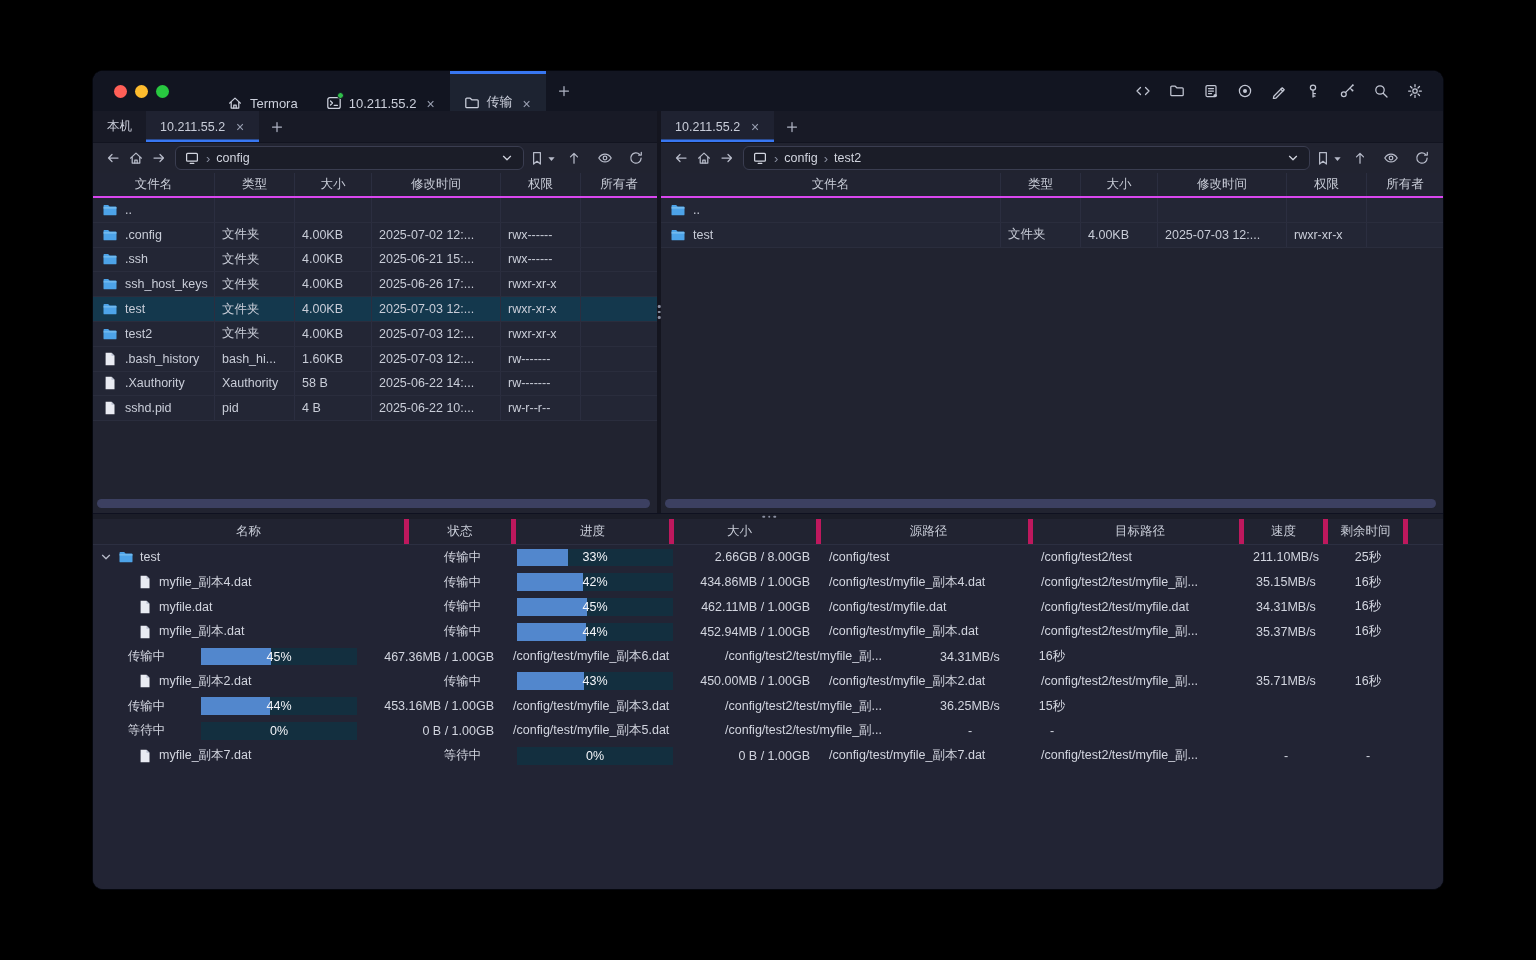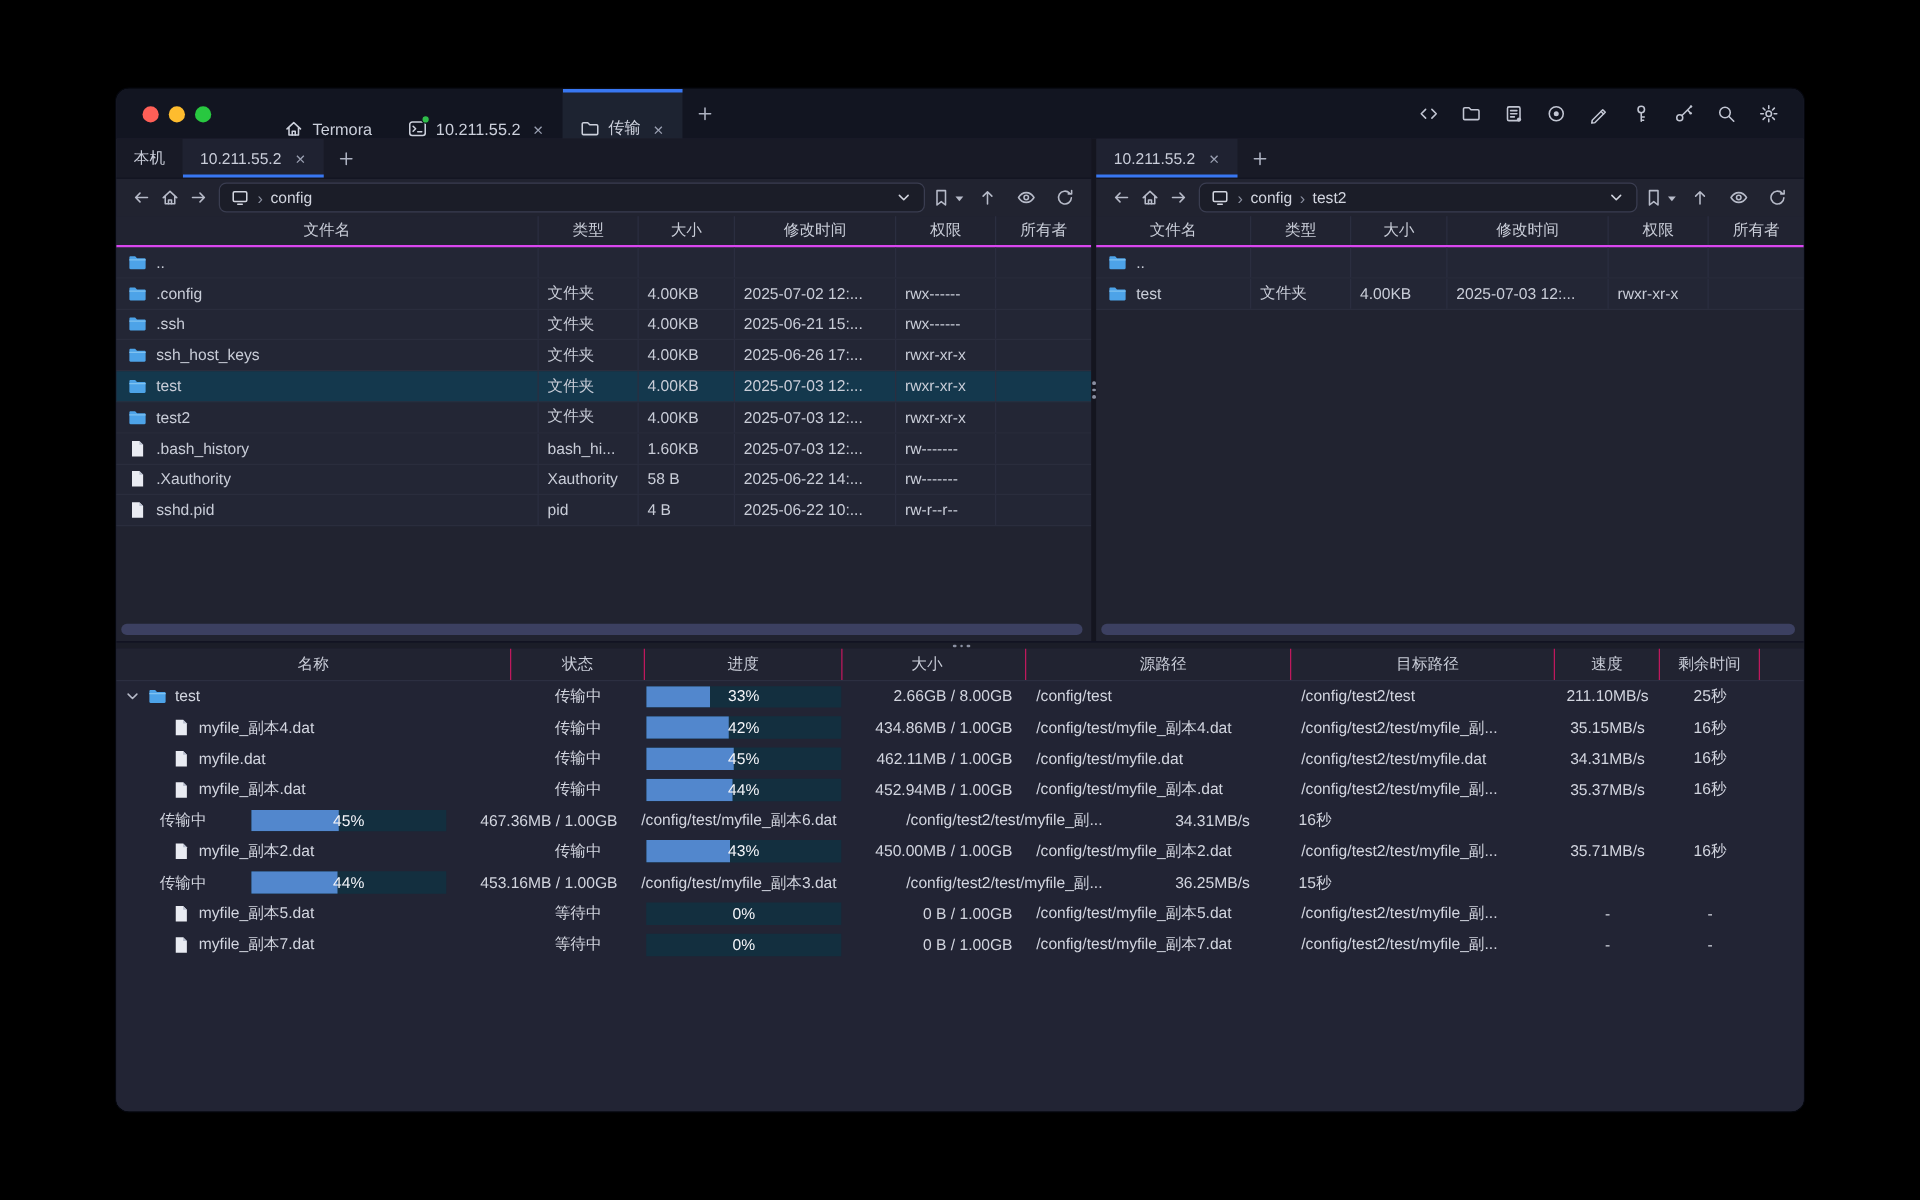--- a/index.html
+++ b/index.html
@@ -24,21 +24,21 @@
     background:#2fbe4a;border:1.5px solid #121521}
   .newtab{width:36px;display:flex;align-items:center;justify-content:center;color:#aeb3c2}
   .tb-actions{margin-left:auto;display:flex;align-items:center;gap:11px;padding-right:17px;color:#c2c6d3}
   .icn{display:inline-flex;width:16px;height:16px;flex:none}
   .icn svg{width:100%;height:100%}
   .icn.small{width:9px;height:9px}
   
   .main{position:absolute;top:40px;left:0;right:0;bottom:0;background:#212330}
   .panels{position:absolute;top:0;left:0;right:0;height:402px;display:flex}
   .fpanel{position:relative;height:100%;background:#212330}
-  .fpanel.leftp{width:780px}
+  .fpanel.leftp{width:564px}
   .fpanel.rightp{flex:1}
   .vdivider{width:4px;background:#14151f;position:relative;cursor:col-resize}
   .vdots{position:absolute;left:50%;top:194px;transform:translateX(-50%);display:flex;flex-direction:column;gap:3px}
   .vdots i,.hdots i{width:2.5px;height:2.5px;border-radius:50%;background:#8b90a2;display:block}
   .ptabs{height:32px;background:#181a26;display:flex;align-items:stretch;border-bottom:1px solid #121420}
   .ptab{display:flex;align-items:center;gap:8px;padding:0 14px;font-size:12.5px;color:#c9cdd9;position:relative}
   .ptab.active{background:#1f2231;box-shadow:inset 0 -2.5px 0 #3877f2}
   .ptoolbar{height:30px;display:flex;align-items:center;padding:0 8px;color:#b7bbc9}
   .navbtn{width:23px;height:23px;display:flex;align-items:center;justify-content:center;border-radius:4px;flex:none}
   .pathbox{flex:1;height:24px;border:1px solid #3a3d50;border-radius:6px;background:#1b1d28;
@@ -60,21 +60,21 @@
   .fname{gap:7px;padding-left:9px}
   .hscroll{position:absolute;left:4px;right:7px;bottom:5px;height:9px;border-radius:5px;background:#3c4061}
   
   .splitter{position:absolute;top:402px;left:0;right:0;height:6px;background:#1b1d28;
     border-top:1px solid #0f1120;cursor:row-resize}
   .hdots{position:absolute;left:676px;top:50%;transform:translate(-50%,-50%);display:flex;gap:3px}
   
   .transfer{position:absolute;top:408px;left:0;right:0;bottom:0;background:#222434}
   .thead{display:flex;height:26px;background:#212331;border-bottom:1px solid #2c2f41}
   .tcell{display:flex;align-items:center;font-size:12.5px;color:#d2d5df;min-width:0;white-space:nowrap;overflow:hidden}
-  .thead .tcell{justify-content:center;color:#c9cdd8;border-right:1px solid #be185d}
+  .thead .tcell{justify-content:center;color:#c9cdd8;border-right:5px solid #be185d}
   .thead .tcell.tc8{border-right:none}
   .trow{display:flex;height:24.8px;align-items:stretch}
   .tc0{width:316px;gap:6px}.tc1{width:107px;justify-content:center}
   .tc2{width:158px;position:relative}.tc3{width:147px;justify-content:flex-end;padding-right:11px}
   .tc4{width:212px;padding-left:8px}.tc5{width:211px;padding-left:8px}
   .tc6{width:84px;justify-content:center}.tc7{width:80px;justify-content:center}.tc8{flex:1}
   .expander{width:13px;display:flex;align-items:center;justify-content:center;color:#b7bbc9;flex:none}
   .lvl0{padding-left:6px}.lvl1{padding-left:44px}
   .ptrack{position:absolute;left:1px;right:1px;top:3.5px;bottom:3.5px;background:#132f3f;overflow:hidden}
   .pfill{height:100%;background:#5287cd}
@@ -779,29 +779,20 @@
             <span class="plabel">44%</span>
           </div>
           <div class="tcell tc3">453.16MB / 1.00GB</div>
           <div class="tcell tc4 ellip">/config/test/myfile_副本3.dat</div>
           <div class="tcell tc5 ellip">/config/test2/test/myfile_副...</div>
           <div class="tcell tc6">36.25MB/s</div>
           <div class="tcell tc7">15秒</div>
           <div class="tcell tc8"></div>
         </div>
         <div class="trow">
-          <div class="tcell tc0 lvl1">
-            <span class="icn">
-              <svg viewBox="0 0 16 16">
-                <path d="M3.6 1.8h5.9l3 3v9.4H3.6z" fill="#e9ebf2"></path>
-                <path d="M9.5 1.8l3 3h-3z" fill="#b9bfcf"></path>
-              </svg>
-            </span>
-            <span class="ellip">myfile_副本5.dat</span>
-          </div>
           <div class="tcell tc1">等待中</div>
           <div class="tcell tc2">
             <div class="ptrack">
               <div class="pfill" style="width: 0%;"></div>
             </div>
             <span class="plabel">0%</span>
           </div>
           <div class="tcell tc3">0 B / 1.00GB</div>
           <div class="tcell tc4 ellip">/config/test/myfile_副本5.dat</div>
           <div class="tcell tc5 ellip">/config/test2/test/myfile_副...</div>

